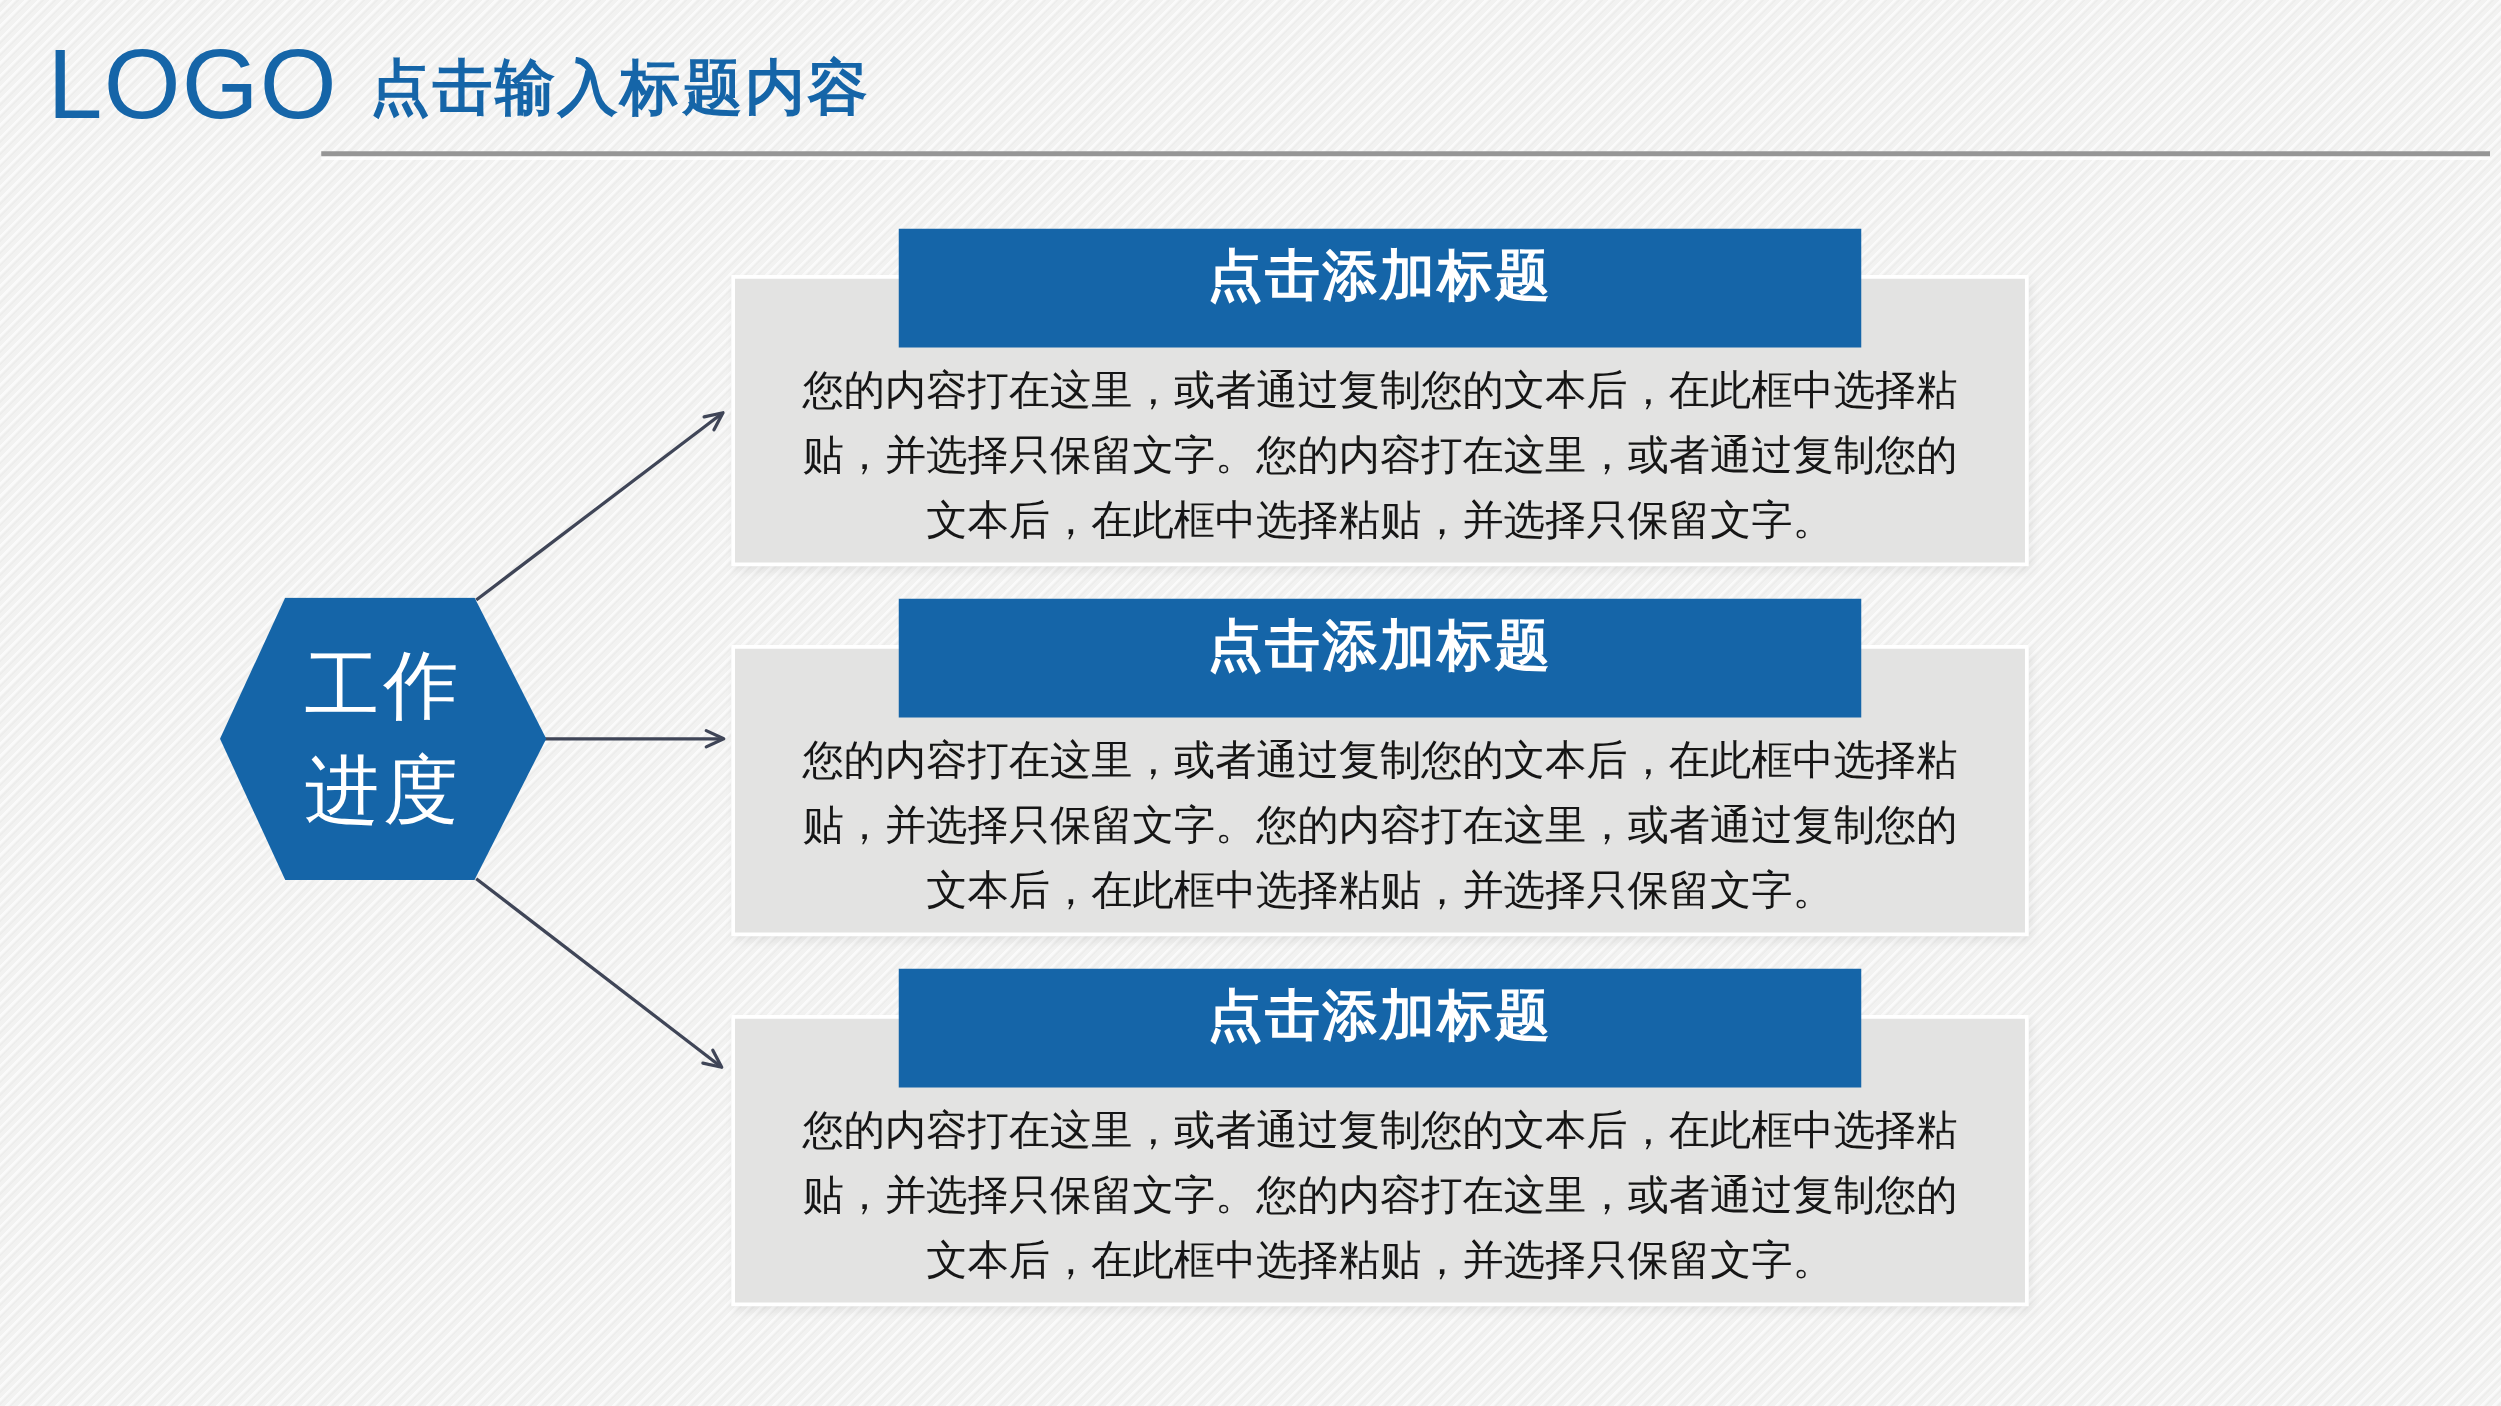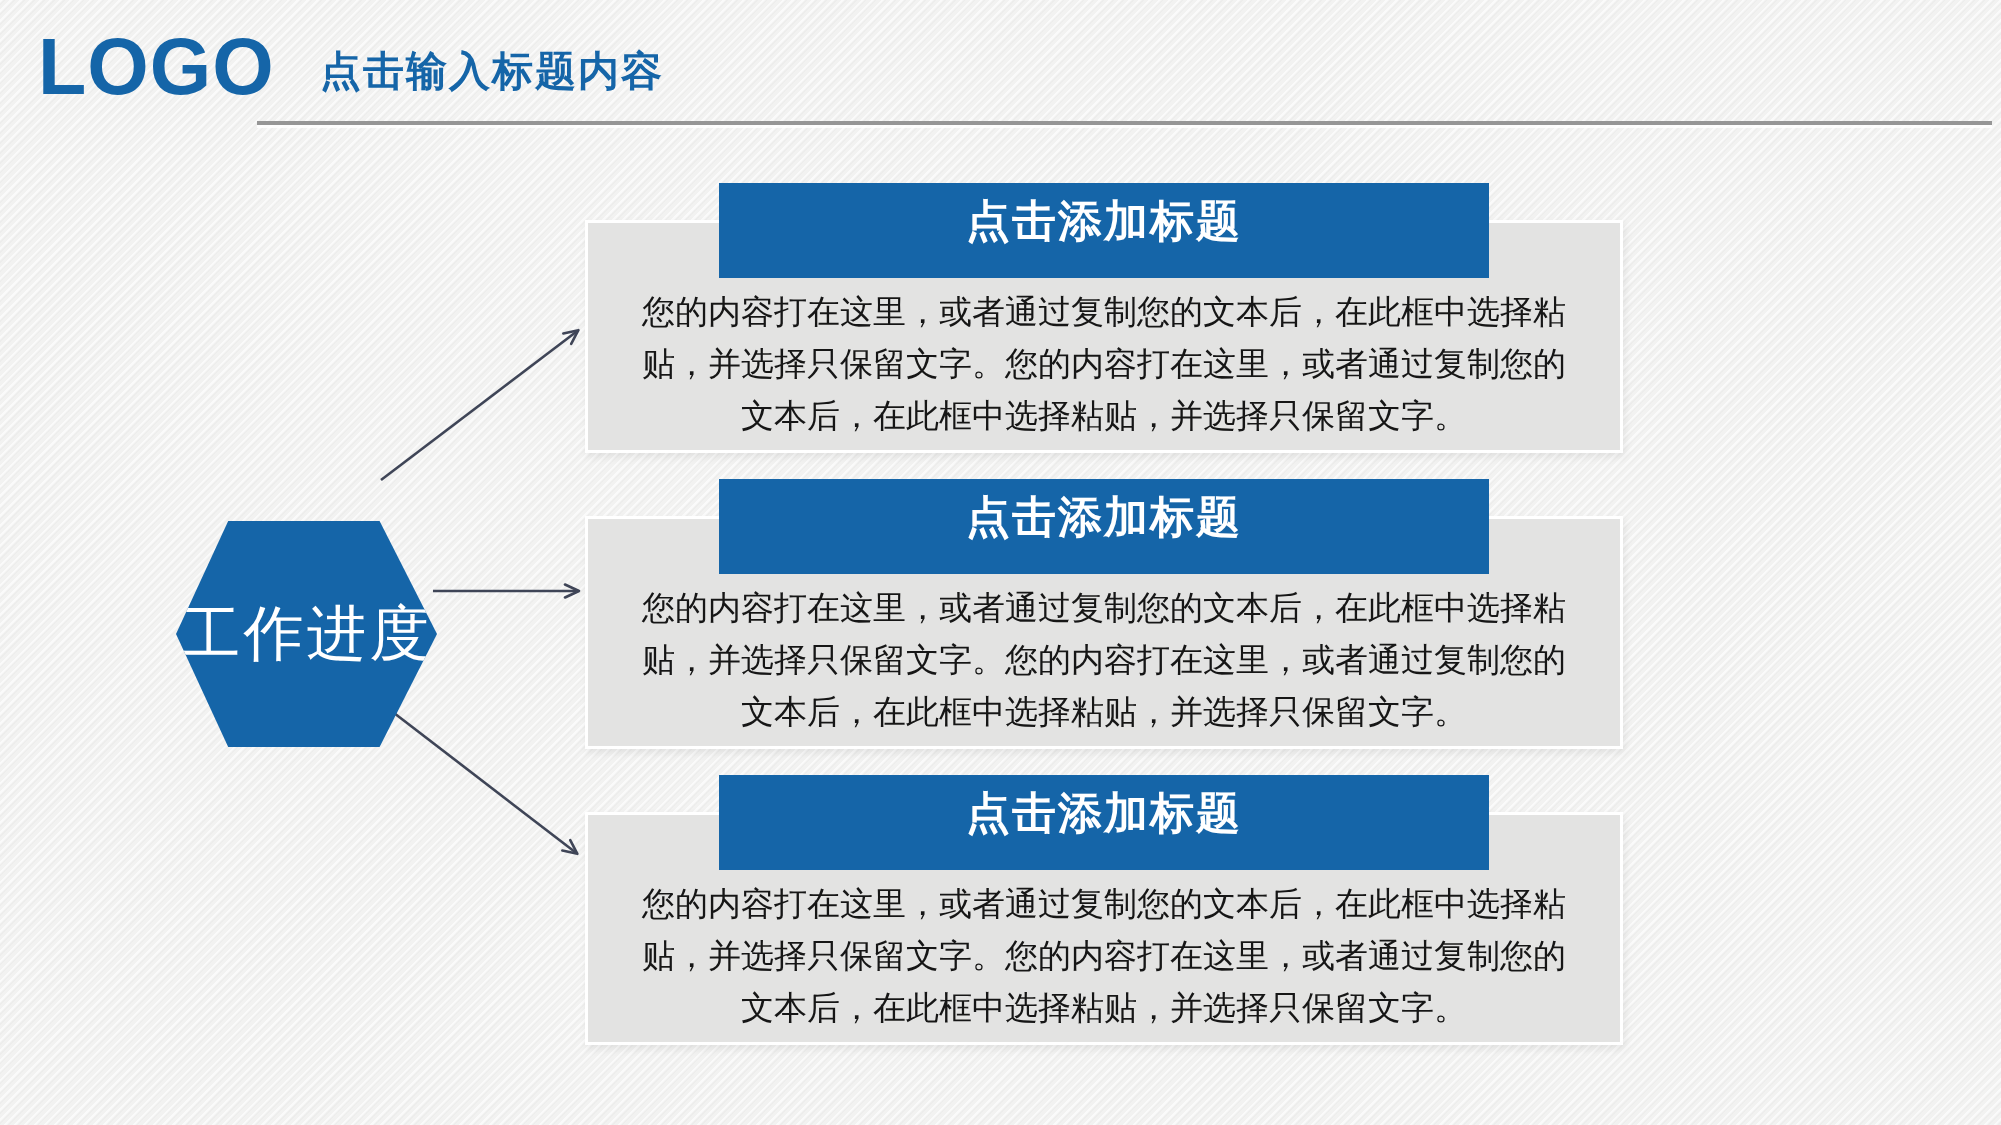--- a/index.html
+++ b/index.html
@@ -20,47 +20,46 @@
     background-color:var(--page-bg,#f2f2f1);
     background-image:repeating-linear-gradient(135deg,
       rgba(255,255,255,.65) 0px, rgba(255,255,255,.65) 1.5px,
       rgba(0,0,0,.018) 3px, rgba(0,0,0,.018) 4px,
       rgba(255,255,255,0) 4px, rgba(255,255,255,0) 7px);
     font-family:"Liberation Sans","DejaVu Sans",sans-serif;
   }
   
   .logo{
     position:absolute;left:38px;top:24px;
-    font-size:79px;font-weight:bold;letter-spacing:1px;
+    font-size:79px;font-weight:normal;letter-spacing:1px;
     color:var(--accent,#1565a8);
     line-height:1.1;
   }
   .header-title{
-    position:absolute;left:320px;top:34px;
-    font-size:41px;font-weight:bold;letter-spacing:2px;
+    position:absolute;left:296px;top:34px;
+    font-size:48px;font-weight:bold;letter-spacing:2px;
     color:var(--accent,#1565a8);
     line-height:74px;
   }
   .header-rule{
     position:absolute;left:257px;top:121px;
     width:1735px;height:4px;
     background:var(--rule,#969696);
     box-shadow:0 3px 0 rgba(255,255,255,.85);
   }
   
   .hexagon{
     position:absolute;left:176px;top:478px;
     width:261px;height:226px;
     background:var(--accent,#1565a8);
     clip-path:polygon(0% 50%,20% 0%,78% 0%,100% 50%,78% 100%,20% 100%);
-    display:flex;flex-direction:row;align-items:center;justify-content:center;
+    display:flex;flex-direction:column;align-items:center;justify-content:center;
     color:var(--on-accent,#fff);
     font-size:60px;line-height:84px;letter-spacing:3px;
     text-align:center;
-    margin-top:43px;
   }
   
   .arrows{
     position:absolute;inset:0;width:2001px;height:1125px;
     pointer-events:none;
   }
   .arrows line{stroke:var(--arrow,#3f4557);stroke-width:2.6;}
   .arrows polyline{stroke:var(--arrow,#3f4557);}
   
   .section{

